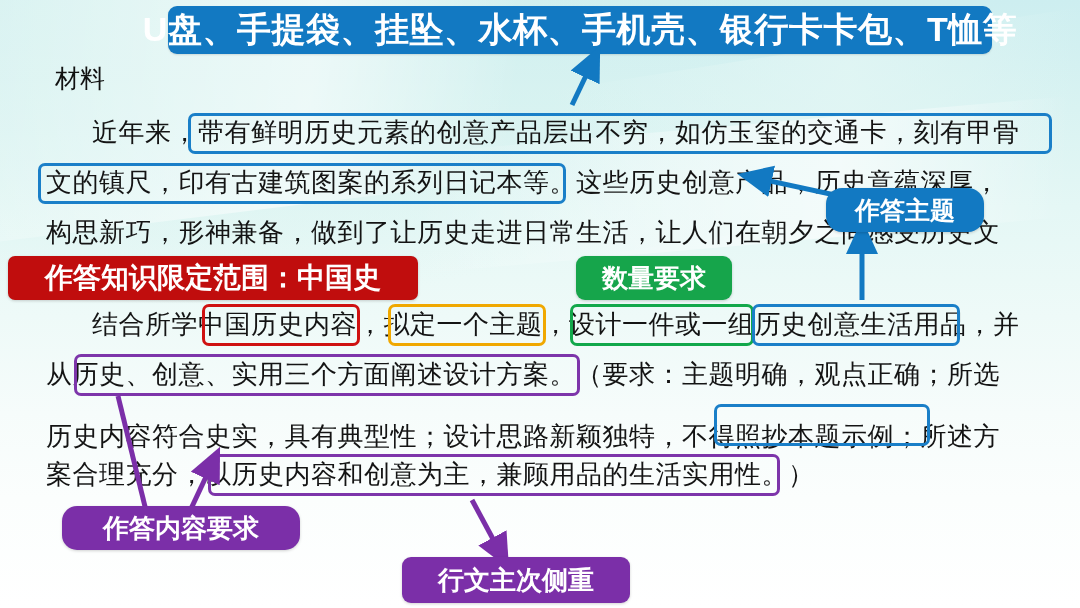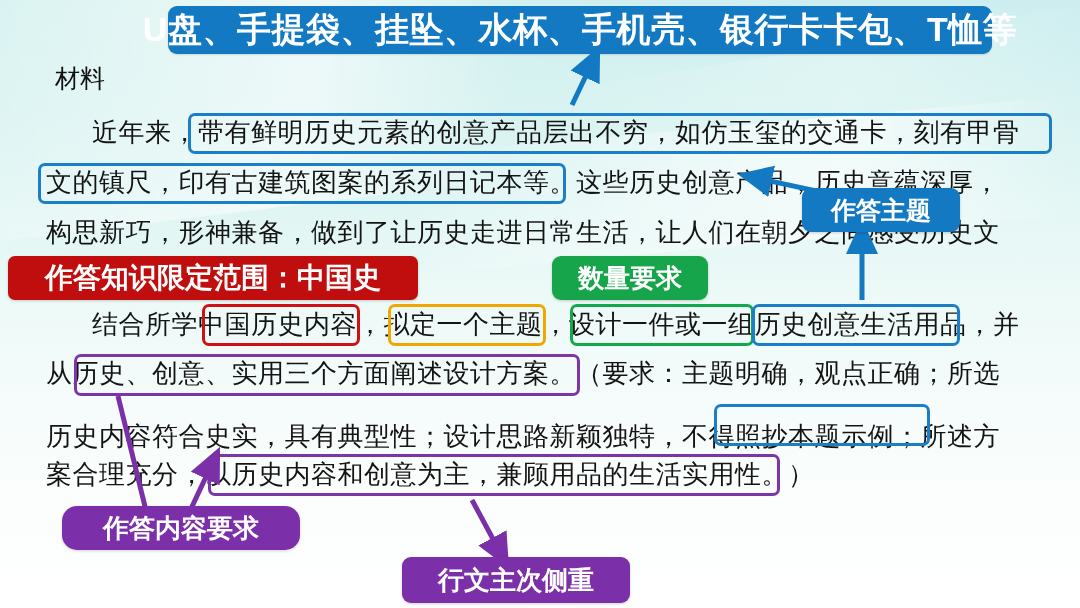--- a/index.html
+++ b/index.html
@@ -73,23 +73,23 @@
     position:absolute;display:flex;align-items:center;justify-content:center;
     border-radius:8px;color:#fff;font-weight:bold;white-space:nowrap;
     font-family:"Liberation Sans","DejaVu Sans",sans-serif;
     box-shadow:0 1px 3px rgba(0,0,0,.18);
   }
   .pill-blue{background:#1279c2;}
   .pill-red{background:#c00d0d;}
   .pill-green{background:#16a54b;}
   .pill-purple{background:#7b2fa8;}
 
-  #pill-topic{left:802px;top:188px;width:158px;height:44px;font-size:25px;border-radius:9px;}
+  #pill-topic{left:826px;top:188px;width:158px;height:44px;font-size:25px;border-radius:16px;}
   #pill-scope{left:8px;top:256px;width:410px;height:44px;font-size:28px;border-radius:7px;}
-  #pill-qty{left:552px;top:256px;width:156px;height:44px;font-size:26px;border-radius:9px;}
+  #pill-qty{left:576px;top:256px;width:156px;height:44px;font-size:26px;border-radius:9px;}
   #pill-content{left:62px;top:506px;width:238px;height:44px;font-size:26px;border-radius:15px;}
   #pill-weight{left:402px;top:557px;width:228px;height:46px;font-size:26px;border-radius:9px;}
 
   #arrows{position:absolute;left:0;top:0;width:1080px;height:608px;pointer-events:none;}
 </style>
 </head>
 <body>
 
 <div id="stage">
 
@@ -109,21 +109,21 @@
   <div class="line" style="top:168px;">
     <span class="pad">文的镇尺，印有古建筑图案的系列日记本等。这些历史创意产品，历史意蕴深厚，</span>
   </div>
   <div class="line" style="top:218px;">
     <span class="pad">构思新巧，形神兼备，做到了让历史走进日常生活，让人们在朝夕之间感受历史文</span>
   </div>
 
   <div class="line" style="top:310px;">
     <span class="ind">结合所学中国历史内容，拟定一个主题，设计一件或一组历史创意生活用品，并</span>
   </div>
-  <div class="line" style="top:360px;font-family:Liberation Mono, monospace;">
+  <div class="line" style="top:360px;">
     <span class="pad">从历史、创意、实用三个方面阐述设计方案。（要求：主题明确，观点正确；所选</span>
   </div>
   <div class="line" style="top:410px;margin-top:12px;">
     <span class="pad">历史内容符合史实，具有典型性；设计思路新颖独特，不得照抄本题示例；所述方</span>
   </div>
   <div class="line" style="top:460px;">
     <span class="pad">案合理充分，以历史内容和创意为主，兼顾用品的生活实用性。）</span>
   </div>
 
   <div class="bx bx-blue" style="left:188px;top:113px;width:864px;height:41px;"></div>

